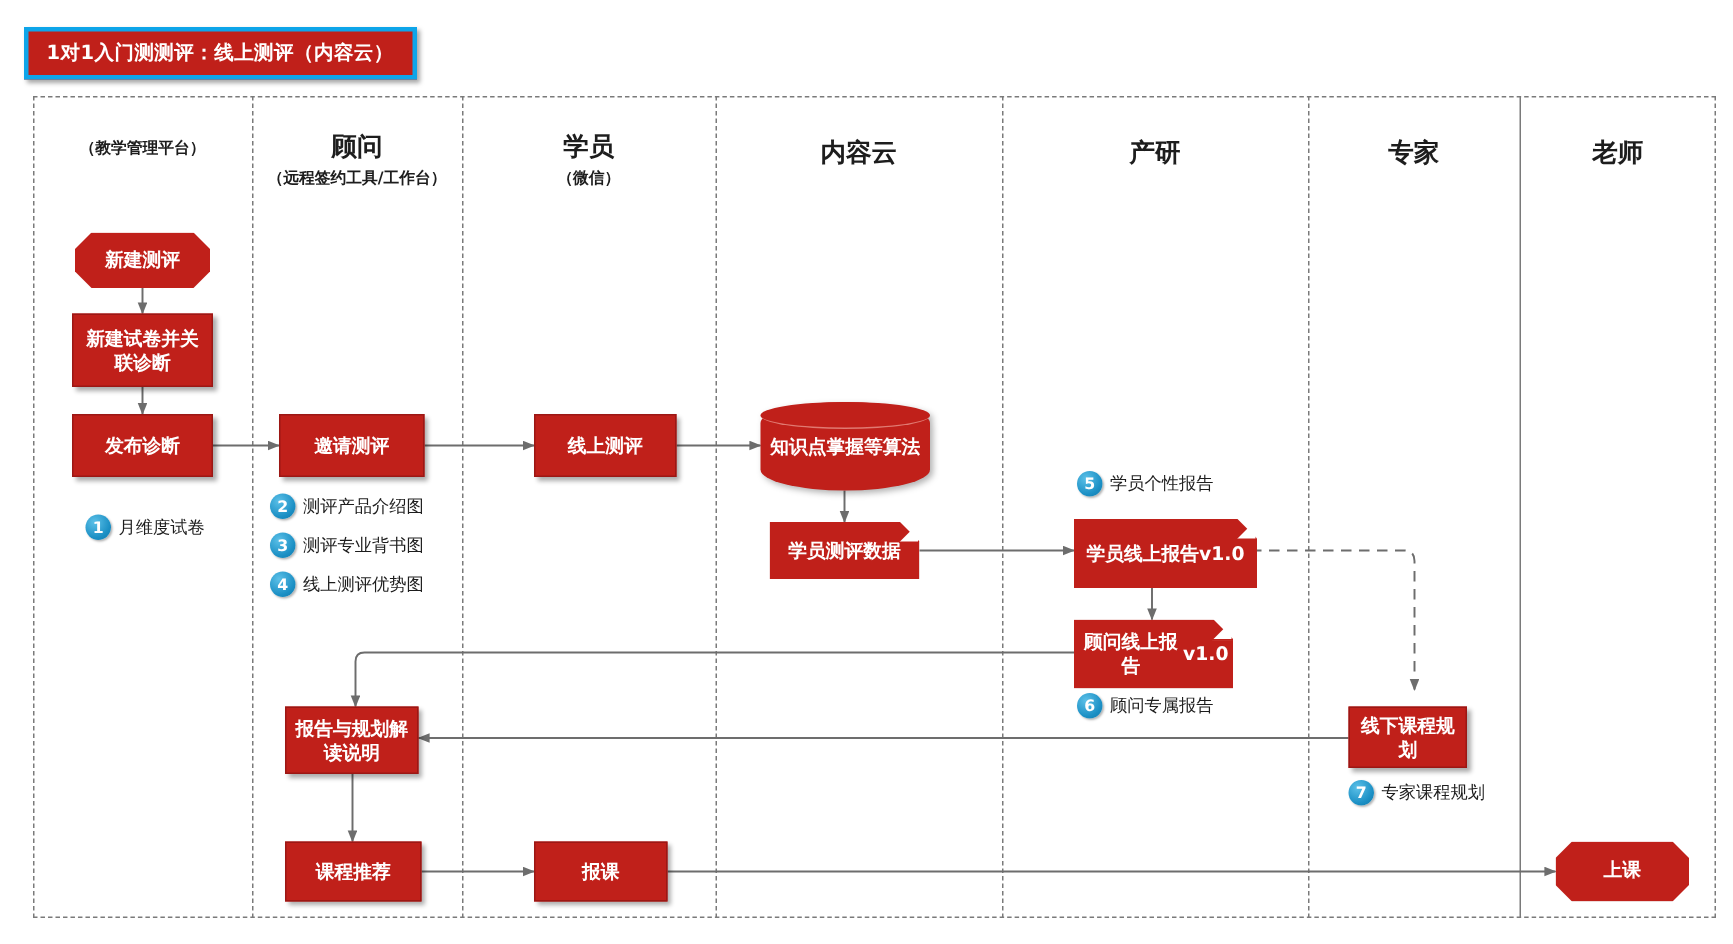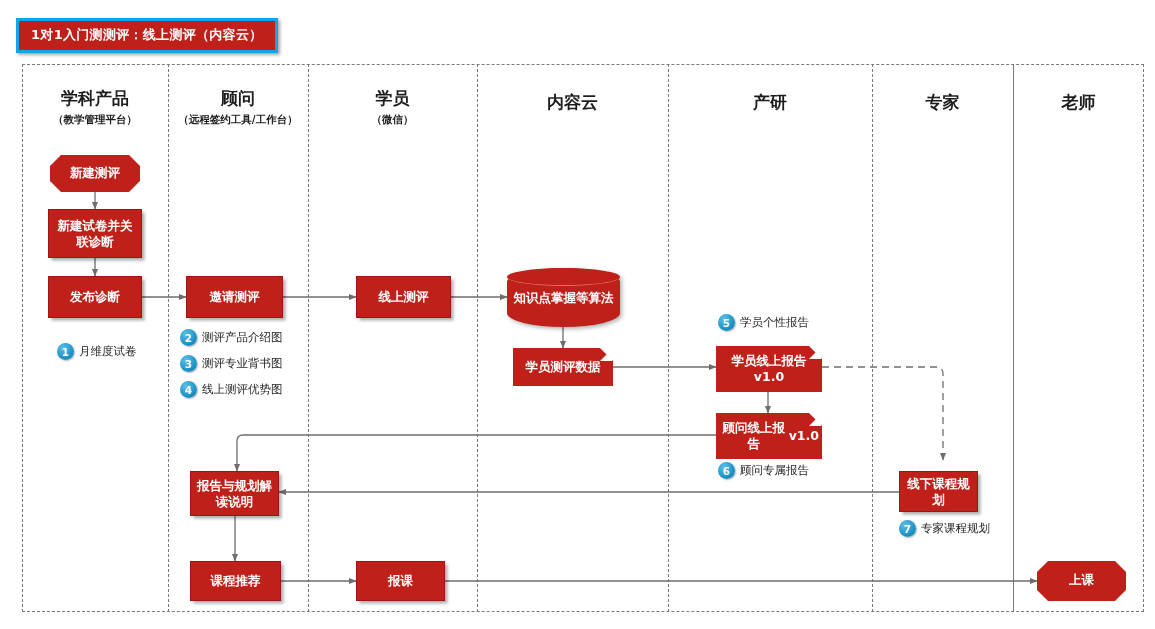--- a/index.html
+++ b/index.html
@@ -120,21 +120,20 @@
 
 <div class="lane-frame"></div>
 <div class="lane-div" style="left:168px"></div>
 <div class="lane-div" style="left:308px"></div>
 <div class="lane-div" style="left:477px"></div>
 <div class="lane-div" style="left:668px"></div>
 <div class="lane-div" style="left:872px"></div>
 <div class="lane-div solid" style="left:1013px"></div>
 
 <div class="lane-head" style="left:22px;top:88px;width:146px">
-  <div class="ttl">学科产品</div>
   <div class="sub">（教学管理平台）</div>
 </div>
 <div class="lane-head" style="left:168px;top:88px;width:140px">
   <div class="ttl">顾问</div>
   <div class="sub">（远程签约工具/工作台）</div>
 </div>
 <div class="lane-head" style="left:308px;top:88px;width:169px">
   <div class="ttl">学员</div>
   <div class="sub">（微信）</div>
 </div>
@@ -205,21 +204,21 @@
   <div class="cyl-body"></div>
   <div class="cyl-top"></div>
   <span>知识点掌握等算法</span>
 </div>
 
 <div class="node doc" style="left:513px;top:348px;width:100px;height:38px">
   <span>学员测评数据</span>
   <div class="fold"></div>
 </div>
 
-<div class="node doc" style="left:716px;top:346px;width:106px;height:46px;flex-direction:column">
+<div class="node doc" style="left:716px;top:346px;width:122px;height:46px;flex-direction:row">
   <span>学员线上报告</span>
   <span>v1.0</span>
   <div class="fold"></div>
 </div>
 
 <div class="node doc" style="left:716px;top:413px;width:106px;height:46px;flex-direction:row">
   <span>顾问线上报告</span>
   <span>v1.0</span>
   <div class="fold"></div>
 </div>

